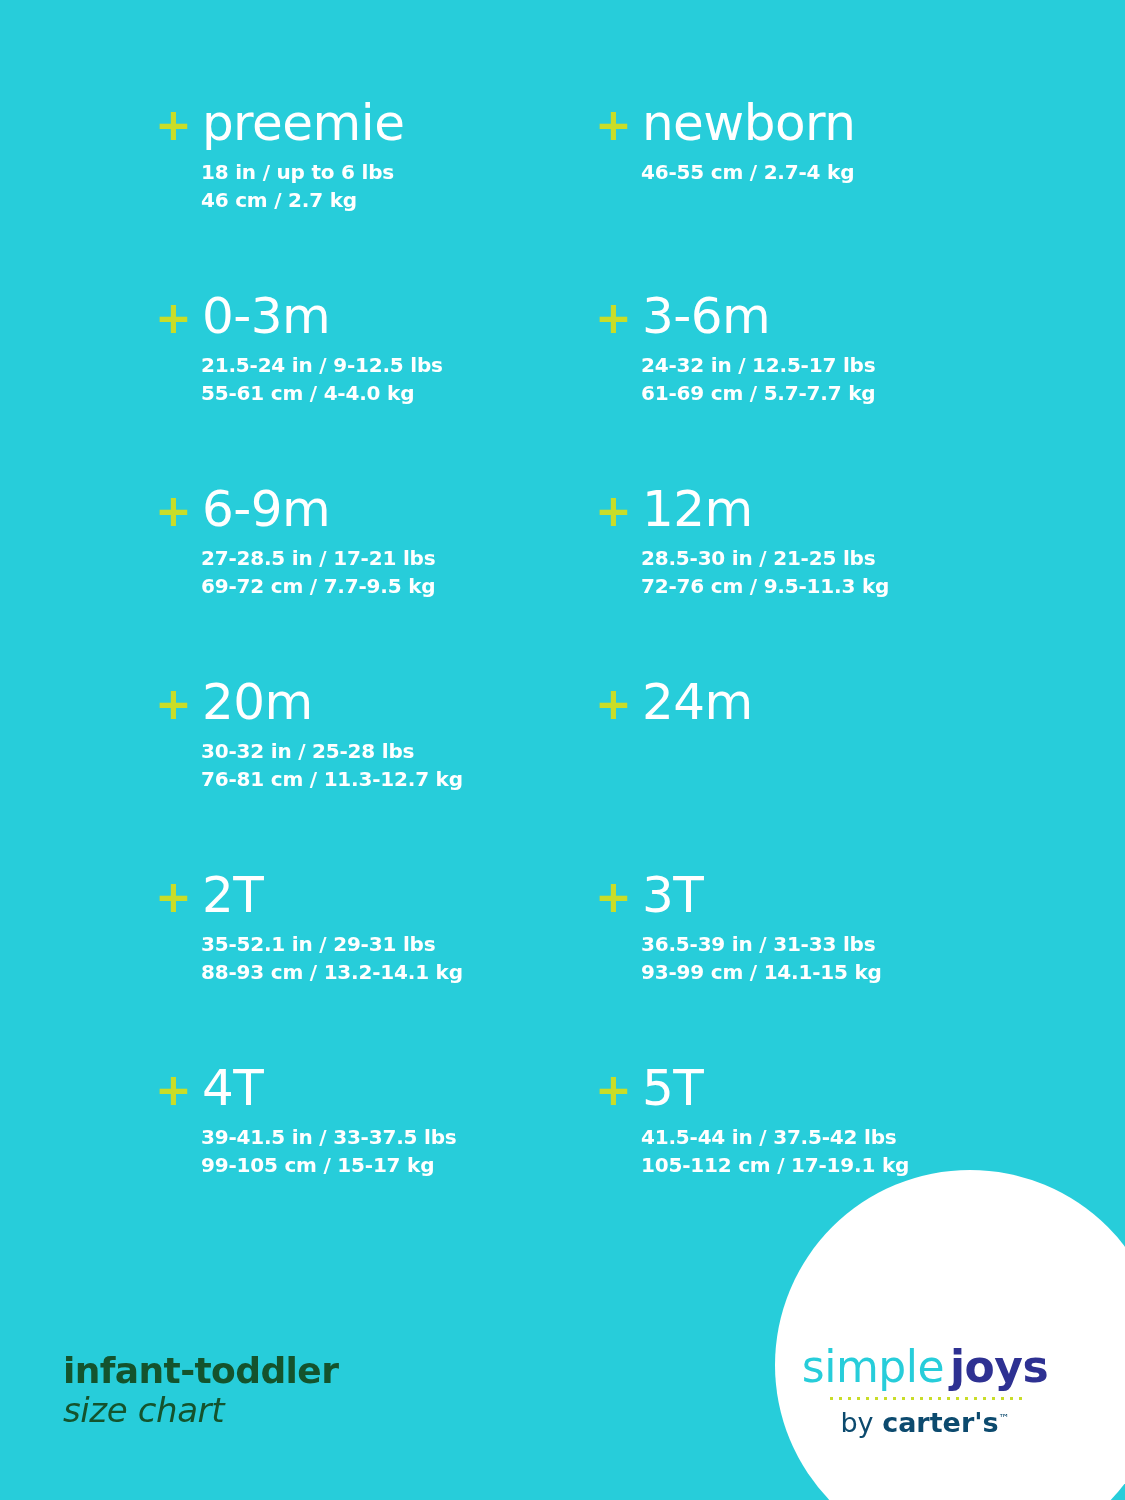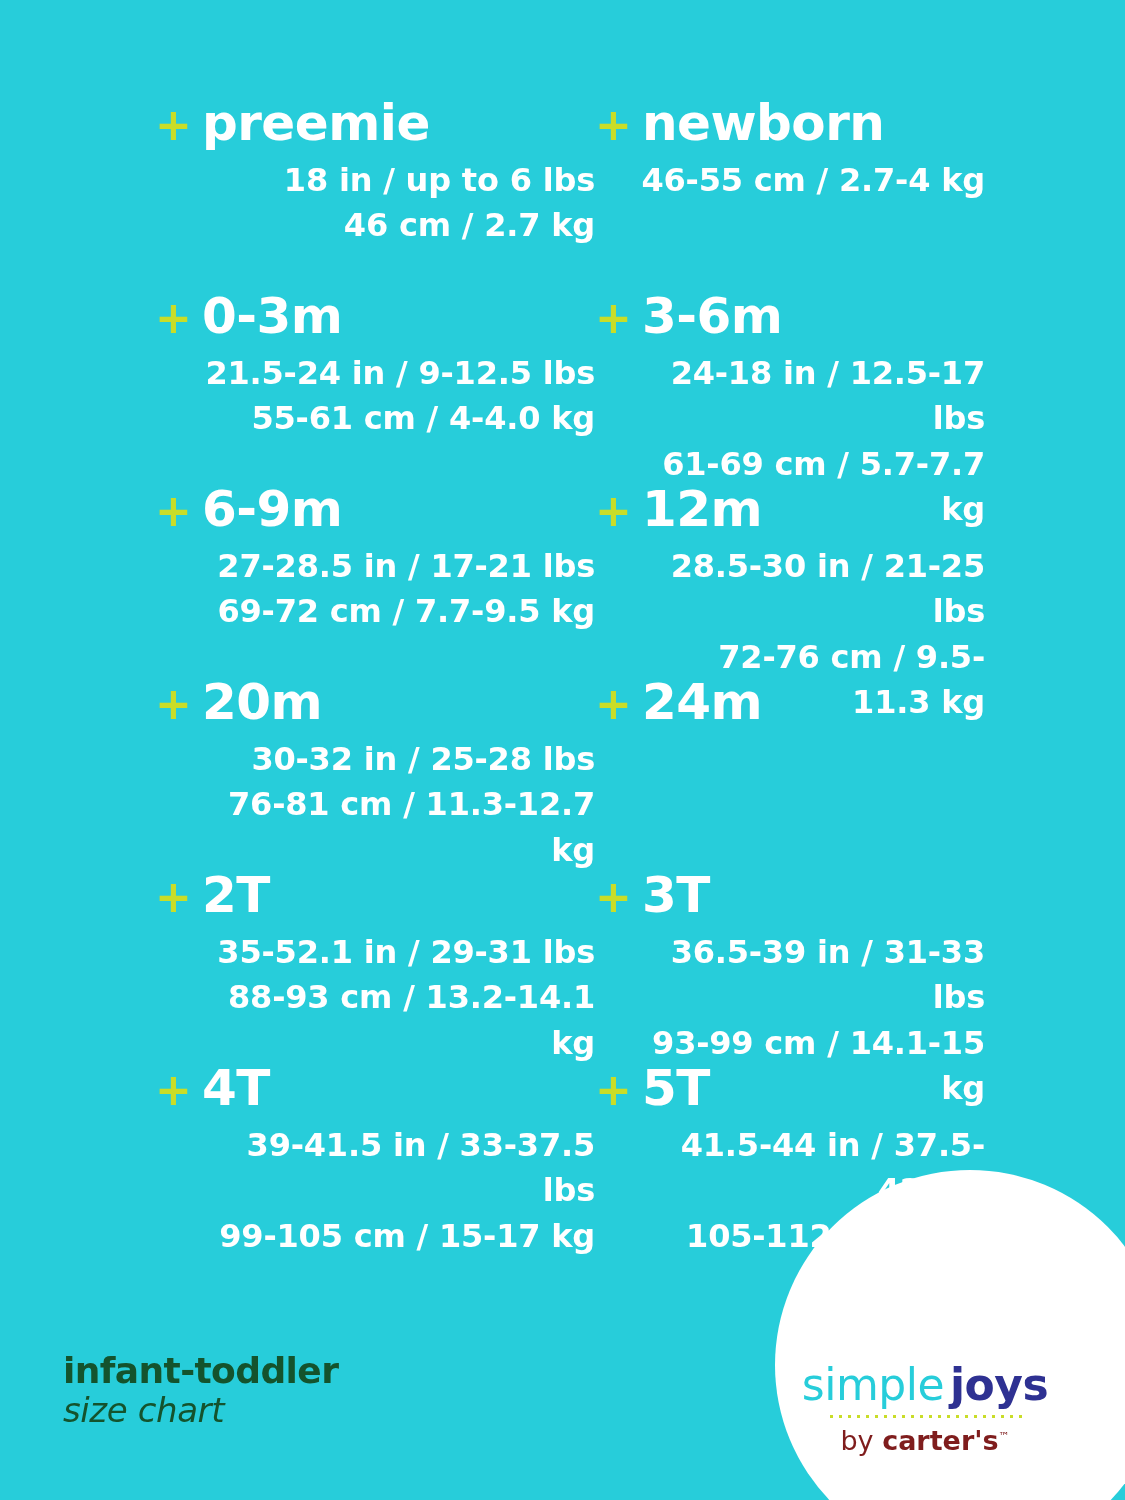--- a/index.html
+++ b/index.html
@@ -44,35 +44,34 @@
     font-size: 44px;
     font-weight: bold;
     line-height: 0.95;
     margin-right: 10px;
     display: inline-block;
     padding-top: 6px;
   }
   .size-name {
     color: #ffffff;
     font-size: 50px;
-    font-weight: bold;
+    font-weight: normal;
     letter-spacing: -0.5px;
     line-height: 1;
   }
   .size-lines {
     margin-top: 10px;
     padding-left: 46px;
   }
   .size-line {
     color: #ffffff;
-    font-size: 32px;
+    font-size: 20px;
     font-weight: bold;
     line-height: 1.42;
     letter-spacing: -0.2px;
-    text-align: right;
   }
   .footer-text {
     position: absolute;
     left: 63px;
     bottom: 70px;
     color: #14532d;
   }
   .footer-title {
     font-size: 36px;
     font-weight: bold;
@@ -91,21 +90,21 @@
     right: -40px;
     bottom: -60px;
     width: 390px;
     height: 390px;
     background: #ffffff;
     border-radius: 50%;
   }
   .logo-inner {
     position: absolute;
     right: 60px;
-    bottom: 44px;
+    bottom: 62px;
     width: 280px;
     text-align: center;
   }
   .logo-main {
     font-size: 44px;
     letter-spacing: -0.5px;
     line-height: 1;
     white-space: nowrap;
   }
   .logo-simple {
@@ -120,21 +119,21 @@
   .logo-dots {
     margin: 7px auto 6px auto;
     width: 196px;
     height: 5px;
     background-image: radial-gradient(circle, #c9dd28 1.6px, transparent 1.8px);
     background-size: 9px 5px;
     background-repeat: repeat-x;
   }
   .logo-sub {
     font-size: 27px;
-    color: #7f1d1d;
+    color: #0c4a6e;
     white-space: nowrap;
   }
   .logo-by {
     font-weight: normal;
   }
   .logo-carters {
     font-weight: bold;
   }
   .tm {
     font-size: 11px;
@@ -179,21 +178,21 @@
         <div class="size-line">55-61 cm / 4-4.0 kg</div>
       </div>
     </div>
 
     <div class="size-block">
       <div class="size-head">
         <span class="plus">+</span>
         <span class="size-name">3-6m</span>
       </div>
       <div class="size-lines">
-        <div class="size-line">24-18 in / 12.5-17 lbs</div>
+        <div class="size-line">24-32 in / 12.5-17 lbs</div>
         <div class="size-line">61-69 cm / 5.7-7.7 kg</div>
       </div>
     </div>
 
     <div class="size-block">
       <div class="size-head">
         <span class="plus">+</span>
         <span class="size-name">6-9m</span>
       </div>
       <div class="size-lines">

